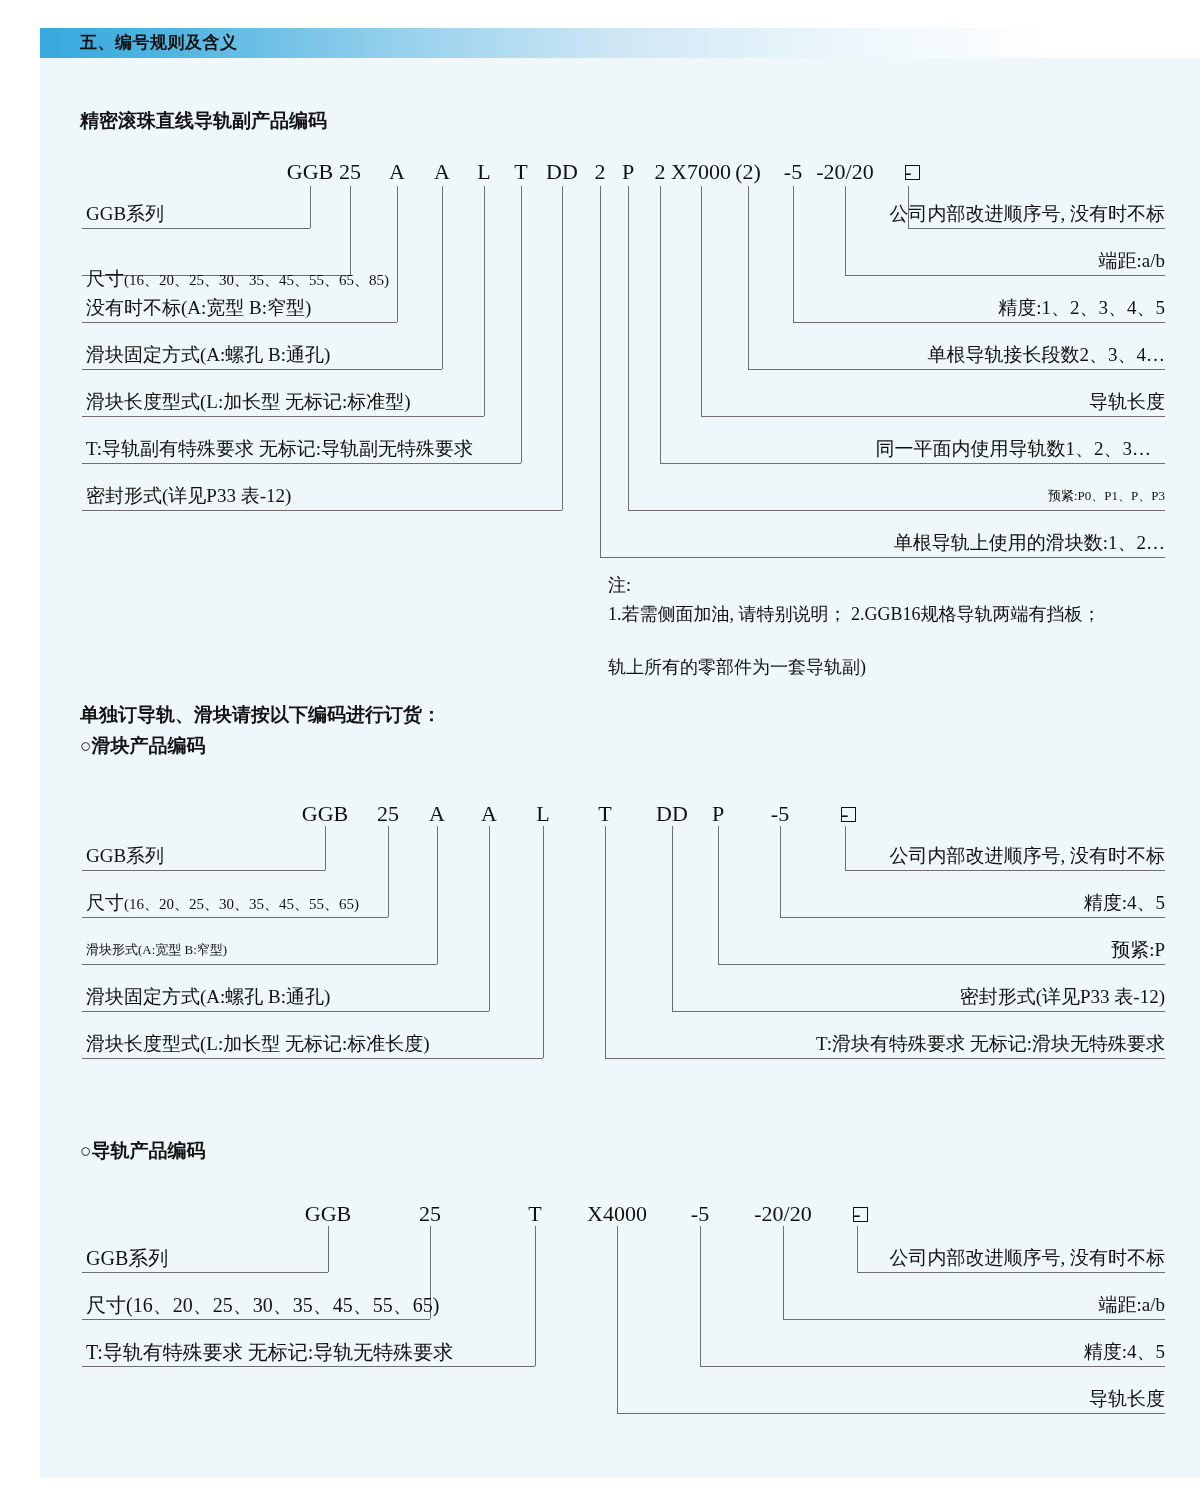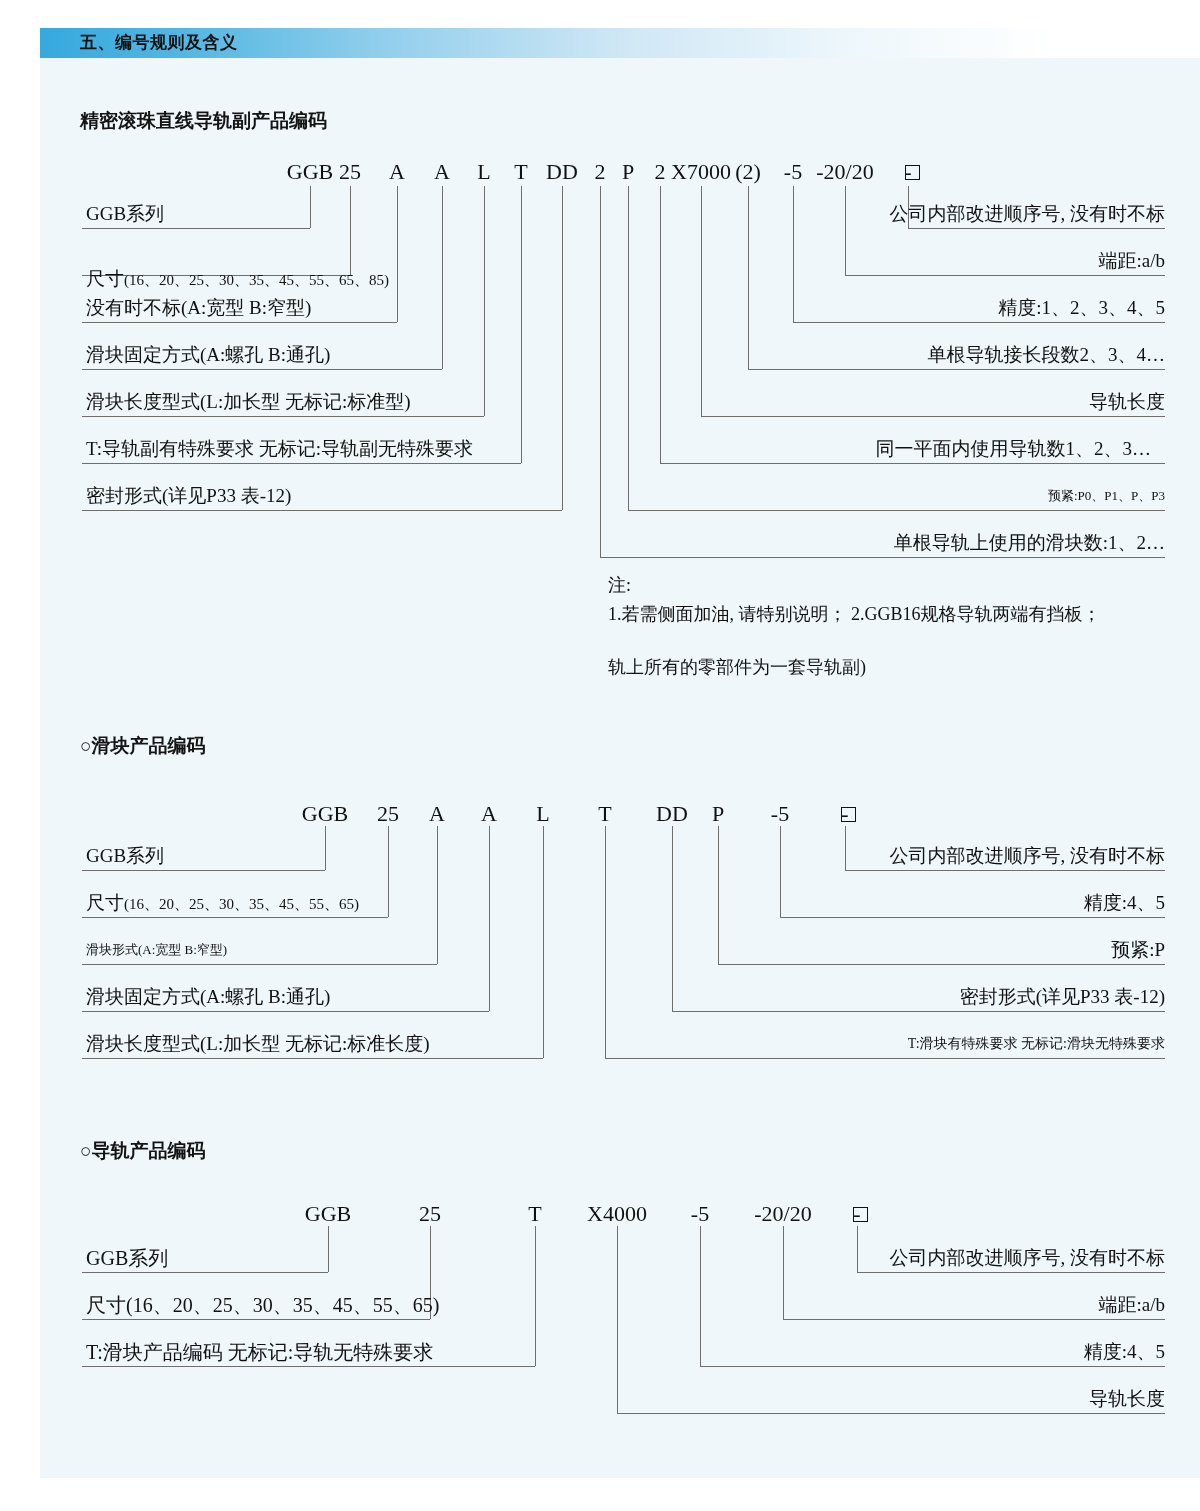--- a/index.html
+++ b/index.html
@@ -182,20 +182,21 @@
       <div class="lbl right" style="left: 465px; width: 700px; top: 391px; font-size: 19px;">导轨长度</div>
       <div class="lbl right" style="left: 451px; width: 700px; top: 438px; font-size: 19px;">同一平面内使用导轨数1、2、3…</div>
       <div class="lbl right" style="left: 465px; width: 700px; top: 485px; font-size: 13px;">预紧:P0、P1、P、P3</div>
       <div class="lbl right" style="left: 465px; width: 700px; top: 532px; font-size: 19px;">单根导轨上使用的滑块数:1、2…</div>
     </div>
 
   <div class="note" style="left:608px; top:572px;">注:</div>
   <div class="note" style="left:608px; top:601px;">1.若需侧面加油, 请特别说明；   2.GGB16规格导轨两端有挡板；</div>
   <div class="note" style="left:608px; top:654px;">轨上所有的零部件为一套导轨副)</div>
 
+  <div class="sec-title" style="left:80px; top:702px;">单独订导轨、滑块请按以下编码进行订货：</div>
   <div class="sec-title serif" style="left:80px; top:733px;">○滑块产品编码</div>
 
   <div id="s2-code">
       <div class="code-seg" style="position: absolute; left: 265px; top: 800px; width: 120px; font-size: 22px;">GGB</div>
       <div class="code-seg" style="position: absolute; left: 328px; top: 800px; width: 120px; font-size: 22px;">25</div>
       <div class="code-seg" style="position: absolute; left: 377px; top: 800px; width: 120px; font-size: 22px;">A</div>
       <div class="code-seg" style="position: absolute; left: 429px; top: 800px; width: 120px; font-size: 22px;">A</div>
       <div class="code-seg" style="position: absolute; left: 483px; top: 800px; width: 120px; font-size: 22px;">L</div>
       <div class="code-seg" style="position: absolute; left: 545px; top: 800px; width: 120px; font-size: 22px;">T</div>
       <div class="code-seg" style="position: absolute; left: 612px; top: 800px; width: 120px; font-size: 22px;">DD</div>
@@ -231,21 +232,21 @@
       <div class="lbl" style="left: 86px; top: 892px; font-size: 19px;">尺寸<span class="small">(16、20、25、30、35、45、55、65)</span></div>
       <div class="lbl" style="left: 86px; top: 939px; font-size: 13px;">滑块形式(A:宽型   B:窄型)</div>
       <div class="lbl" style="left: 86px; top: 986px; font-size: 19px;">滑块固定方式(A:螺孔   B:通孔)</div>
       <div class="lbl" style="left: 86px; top: 1033px; font-size: 19px;">滑块长度型式(L:加长型   无标记:标准长度)</div>
     </div>
   <div id="s2-right">
       <div class="lbl right" style="left: 465px; width: 700px; top: 845px; font-size: 19px;">公司内部改进顺序号, 没有时不标</div>
       <div class="lbl right" style="left: 465px; width: 700px; top: 892px; font-size: 19px;">精度:4、5</div>
       <div class="lbl right" style="left: 465px; width: 700px; top: 939px; font-size: 19px;">预紧:P</div>
       <div class="lbl right" style="left: 465px; width: 700px; top: 986px; font-size: 19px;">密封形式(详见P33 表-12)</div>
-      <div class="lbl right" style="left: 465px; width: 700px; top: 1033px; font-size: 14px;">T:滑块有特殊要求   无标记:滑块无特殊要求</div>
+      <div class="lbl right" style="left: 465px; width: 700px; top: 1033px; font-size: 19px;">T:滑块有特殊要求   无标记:滑块无特殊要求</div>
     </div>
 
   <div class="sec-title serif" style="left:80px; top:1138px;">○导轨产品编码</div>
 
   <div id="s3-code">
       <div class="code-seg" style="position: absolute; left: 268px; top: 1200px; width: 120px; font-size: 22px;">GGB</div>
       <div class="code-seg" style="position: absolute; left: 370px; top: 1200px; width: 120px; font-size: 22px;">25</div>
       <div class="code-seg" style="position: absolute; left: 475px; top: 1200px; width: 120px; font-size: 22px;">T</div>
       <div class="code-seg" style="position: absolute; left: 557px; top: 1200px; width: 120px; font-size: 22px;">X4000</div>
       <div class="code-seg" style="position: absolute; left: 640px; top: 1200px; width: 120px; font-size: 22px;">-5</div>
@@ -265,21 +266,21 @@
       <div class="vline" style="left:783px; top:1226px; height:93px;"></div>
       <div class="hline" style="left:783px; top:1319px; width:382px;"></div>
       <div class="vline" style="left:700px; top:1226px; height:140px;"></div>
       <div class="hline" style="left:700px; top:1366px; width:465px;"></div>
       <div class="vline" style="left:617px; top:1226px; height:187px;"></div>
       <div class="hline" style="left:617px; top:1413px; width:548px;"></div>
     </div>
   <div id="s3-left">
       <div class="lbl" style="left: 86px; top: 1247px; font-size: 20px;">GGB系列</div>
       <div class="lbl" style="left: 86px; top: 1294px; font-size: 20px;">尺寸(16、20、25、30、35、45、55、65)</div>
-      <div class="lbl" style="left: 86px; top: 1341px; font-size: 20px;">T:滑块产品编码   无标记:导轨无特殊要求</div>
+      <div class="lbl" style="left: 86px; top: 1341px; font-size: 20px;">T:导轨有特殊要求   无标记:导轨无特殊要求</div>
     </div>
   <div id="s3-right">
       <div class="lbl right" style="left: 465px; width: 700px; top: 1247px; font-size: 19px;">公司内部改进顺序号, 没有时不标</div>
       <div class="lbl right" style="left: 465px; width: 700px; top: 1294px; font-size: 19px;">端距:a/b</div>
       <div class="lbl right" style="left: 465px; width: 700px; top: 1341px; font-size: 19px;">精度:4、5</div>
       <div class="lbl right" style="left: 465px; width: 700px; top: 1388px; font-size: 19px;">导轨长度</div>
     </div>
 
 </div>
 

